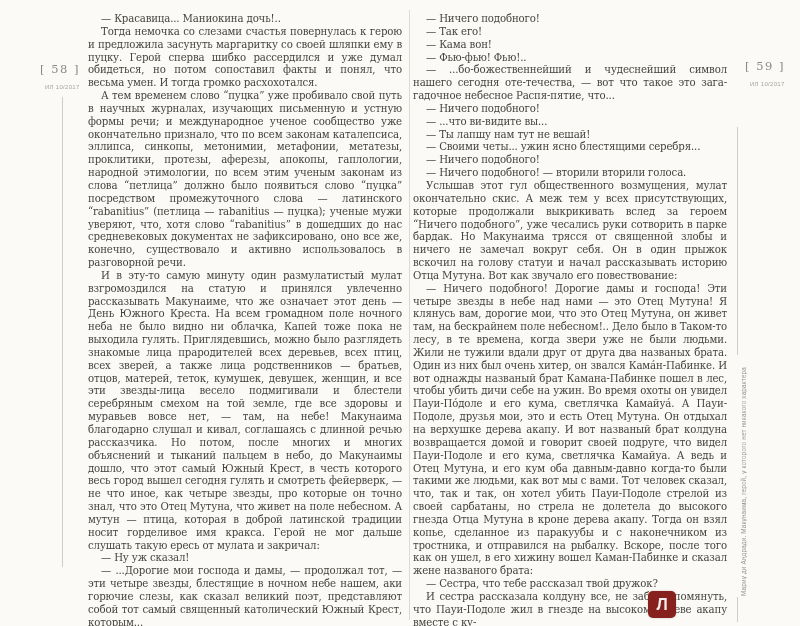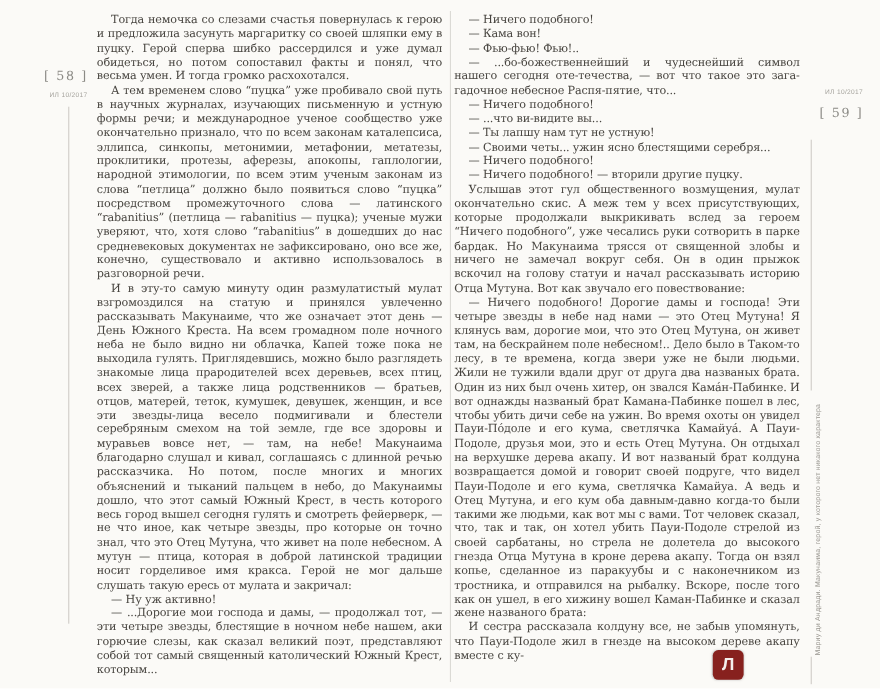--- a/index.html
+++ b/index.html
@@ -14,21 +14,21 @@
     text-align:justify;letter-spacing:-0.15px;
   }
   .page p{margin:0;text-indent:13px;}
   .page-left{left:88px;}
   .page-right{left:413px;}
   .page-marker{
     position:absolute;color:#8b8a85;font-size:11.5px;
     letter-spacing:1.5px;font-family:"DejaVu Serif", serif;
   }
   .marker-left{left:40px;top:62px;text-align:center;}
-  .marker-right{left:745px;top:59px;margin-top:36px;}
+  .marker-right{left:745px;top:59px;}
   .imprint{
     position:absolute;color:#a5a39d;font-size:6px;letter-spacing:0.3px;
     font-family:"Liberation Sans", sans-serif;
   }
   .imprint-left{left:45px;top:84px;}
   .imprint-right{left:750px;top:81px;}
   .rule{position:absolute;width:1px;background:#cfcdc8;}
   .rule-left{left:62px;top:97px;height:470px;}
   .rule-seam{left:409px;top:10px;height:610px;background:#dbdad5;}
   .rule-right-top{left:737px;top:127px;height:228px;}
@@ -52,43 +52,46 @@
 </head>
 <body>
 
 <div class="spread">
 
   <div class="page-marker marker-left">[ 58 ]</div>
   <div class="imprint imprint-left">ИЛ 10/2017</div>
   <div class="rule rule-left"></div>
 
   <div class="page page-left">
+    <p>— Красавица... Маниокина дочь!..</p>
     <p>Тогда немочка со слезами счастья повернулась к герою и предложила засунуть маргаритку со своей шляпки ему в пуцку. Герой сперва шибко рассердился и уже думал обидеться, но потом сопоставил факты и понял, что весьма умен. И тогда громко расхохотался.</p>
     <p>А тем временем слово “пуцка” уже пробивало свой путь в научных журналах, изучающих письменную и устную формы речи; и международное ученое сообщество уже окончательно признало, что по всем законам каталепсиса, эллипса, синкопы, метонимии, метафонии, метатезы, проклитики, протезы, аферезы, апокопы, гаплологии, народной этимологии, по всем этим ученым законам из слова “петлица” должно было появиться слово “пуцка” посредством промежуточного слова — латинского “rabanitius” (петлица — rabanitius — пуцка); ученые мужи уверяют, что, хотя слово “rabanitius” в дошедших до нас средневековых документах не зафиксировано, оно все же, конечно, существовало и активно использовалось в разговорной речи.</p>
     <p>И в эту-то самую минуту один размулатистый мулат взгромоздился на статую и принялся увлеченно рассказывать Макунаиме, что же означает этот день — День Южного Креста. На всем громадном поле ночного неба не было видно ни облачка, Капей тоже пока не выходила гулять. Приглядевшись, можно было разглядеть знакомые лица прародителей всех деревьев, всех птиц, всех зверей, а также лица родственников — братьев, отцов, матерей, теток, кумушек, девушек, женщин, и все эти звезды-лица весело подмигивали и блестели серебряным смехом на той земле, где все здоровы и муравьев вовсе нет, — там, на небе! Макунаима благодарно слушал и кивал, соглашаясь с длинной речью рассказчика. Но потом, после многих и многих объяснений и тыканий пальцем в небо, до Макунаимы дошло, что этот самый Южный Крест, в честь которого весь город вышел сегодня гулять и смотреть фейерверк, — не что иное, как четыре звезды, про которые он точно знал, что это Отец Мутуна, что живет на поле небесном. А мутун — птица, которая в доброй латинской традиции носит горделивое имя кракса. Герой не мог дальше слушать такую ересь от мулата и закричал:</p>
-    <p>— Ну уж активно!</p>
+    <p>— Ну уж сказал!</p>
     <p>— ...Дорогие мои господа и дамы, — продолжал тот, — эти четыре звезды, блестящие в ночном небе нашем, аки горючие слезы, как сказал великий поэт, представляют собой тот самый священный католический Южный Крест, которым...</p>
 
   </div>
 
   <div class="rule rule-seam"></div>
 
   <div class="page page-right">
     <p>— Ничего подобного!</p>
+    <p>— Так его!</p>
     <p>— Кама вон!</p>
     <p>— Фью-фью! Фью!..</p>
     <p>— ...бо-божественнейший и чудеснейший символ нашего сегодня оте-течества, — вот что такое это зага-гадочное небесное Распя-пятие, что...</p>
     <p>— Ничего подобного!</p>
     <p>— ...что ви-видите вы...</p>
-    <p>— Ты лапшу нам тут не устную!</p>
+    <p>— Ты лапшу нам тут не вешай!</p>
     <p>— Своими четы... ужин ясно блестящими серебря...</p>
     <p>— Ничего подобного!</p>
-    <p>— Ничего подобного! — вторили другие пуцку.</p>
+    <p>— Ничего подобного! — вторили вторили голоса.</p>
     <p>Услышав этот гул общественного возмущения, мулат окончательно скис. А меж тем у всех присутствующих, которые продолжали выкрикивать вслед за героем “Ничего подобного”, уже чесались руки сотворить в парке бардак. Но Макунаима трясся от священной злобы и ничего не замечал вокруг себя. Он в один прыжок вскочил на голову статуи и начал рассказывать историю Отца Мутуна. Вот как звучало его повествование:</p>
     <p>— Ничего подобного! Дорогие дамы и господа! Эти четыре звезды в небе над нами — это Отец Мутуна! Я клянусь вам, дорогие мои, что это Отец Мутуна, он живет там, на бескрайнем поле небесном!.. Дело было в Таком-то лесу, в те времена, когда звери уже не были людьми. Жили не тужили вдали друг от друга два названых брата. Один из них был очень хитер, он звался Кама́н-Пабинке. И вот однажды названый брат Камана-Пабинке пошел в лес, чтобы убить дичи себе на ужин. Во время охоты он увидел Пауи-По́доле и его кума, светлячка Камайуа́. А Пауи-Подоле, друзья мои, это и есть Отец Мутуна. Он отдыхал на верхушке дерева акапу. И вот названый брат колдуна возвращается домой и говорит своей подруге, что видел Пауи-Подоле и его кума, светлячка Камайуа. А ведь и Отец Мутуна, и его кум оба давным-давно когда-то были такими же людьми, как вот мы с вами. Тот человек сказал, что, так и так, он хотел убить Пауи-Подоле стрелой из своей сарбатаны, но стрела не долетела до высокого гнезда Отца Мутуна в кроне дерева акапу. Тогда он взял копье, сделанное из паракуубы и с наконечником из тростника, и отправился на рыбалку. Вскоре, после того как он ушел, в его хижину вошел Каман-Пабинке и сказал жене названого брата:</p>
+    <p>— Сестра, что тебе рассказал твой дружок?</p>
     <p>И сестра рассказала колдуну все, не забыв упомянуть, что Пауи-Подоле жил в гнезде на высоком дереве акапу вместе с ку-</p>
   </div>
 
   <div class="page-marker marker-right">[ 59 ]</div>
   <div class="imprint imprint-right">ИЛ 10/2017</div>
   <div class="rule rule-right-top"></div>
   <div class="rotated-caption">Мариу ди Андради. Макунаима, герой, у которого нет никакого характера</div>
   <div class="rule rule-right-bottom"></div>
 
   <div class="watermark">

